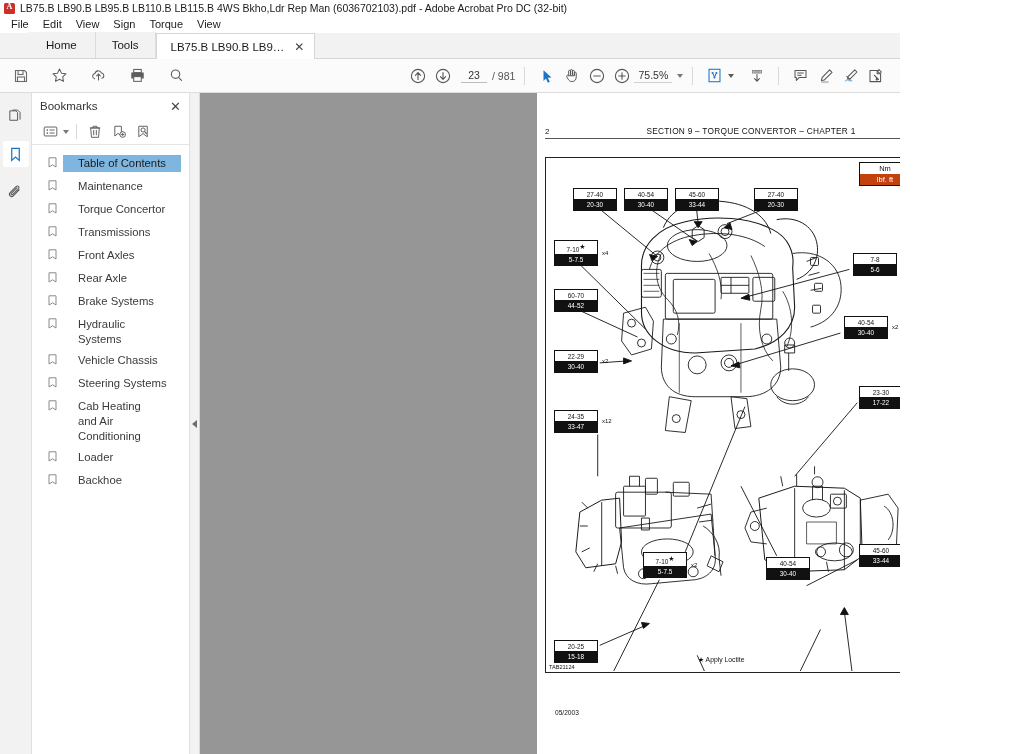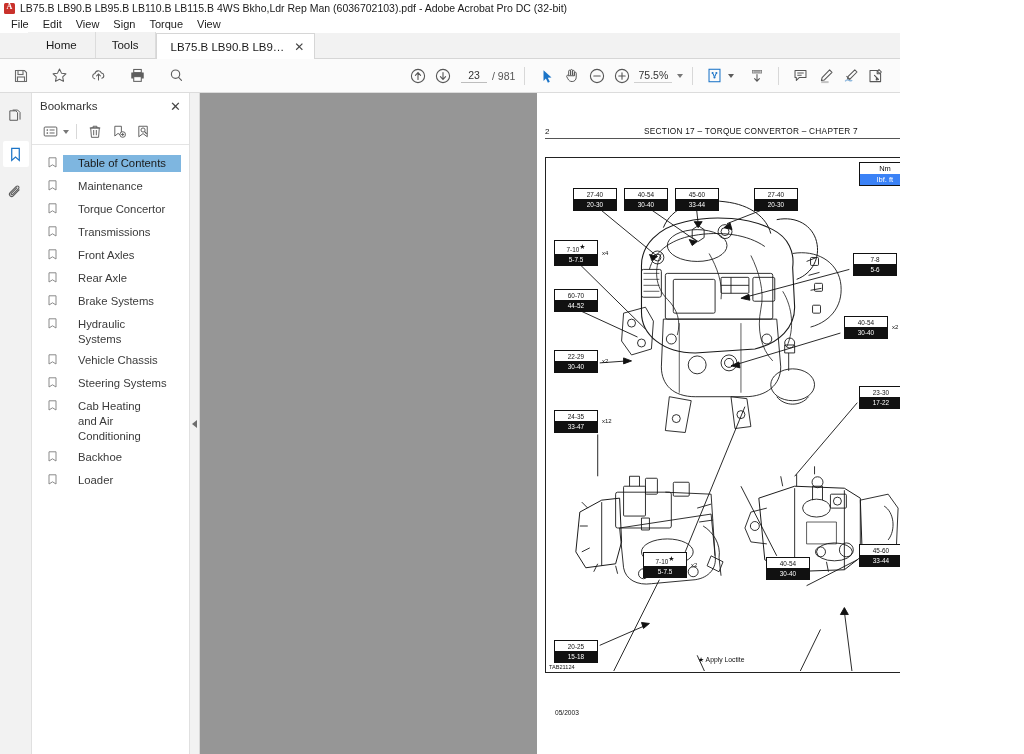--- a/index.html
+++ b/index.html
@@ -159,21 +159,21 @@
 
   .fig {
     position: absolute; left: 8px; top: 64px; width: 372px; height: 516px;
     border: 1.4px solid #222; background: #fff; overflow: hidden;
   }
   .unitbox {
     position: absolute; right: 5px; top: 4px; width: 52px; border: 1.1px solid #111;
     font-size: 7.5px; text-align: center; background: #fff; z-index: 6;
   }
   .unitbox .u1 { padding: 1px 0; color: #111; }
-  .unitbox .u2 { padding: 1px 0; background: #3b82f6; color: #fff; }
+  .unitbox .u2 { padding: 1px 0; background: #c2410c; color: #fff; }
 
   .cbox {
     position: absolute; width: 44px; border: 1px solid #111; background: #fff;
     font-size: 6.4px; text-align: center; z-index: 5; line-height: 1.45;
   }
   .cbox .nm { background: #fff; color: #111; padding: 0.5px 0; }
   .cbox .lb { background: #111; color: #fff; padding: 0.5px 0; }
   .cbox .mult {
     position: absolute; left: 47px; top: 50%; transform: translateY(-50%);
     font-size: 6px; color: #111; white-space: nowrap;
@@ -481,41 +481,41 @@
         <div class="bm-item" style="align-items:flex-start;">
           <span class="bm-ico"><svg width="9" height="11" viewBox="0 0 9 11" fill="none" stroke="#8a8a8a" stroke-width="1">
                 <path d="M1 .8h7v9.2L4.5 7.8 1 10z"></path>
               </svg></span>
           <span class="bmlabel" style="display:block;max-width:112px;">Cab Heating and Air Conditioning</span>
         </div>
         <div class="bm-item">
           <span class="bm-ico"><svg width="9" height="11" viewBox="0 0 9 11" fill="none" stroke="#8a8a8a" stroke-width="1">
                 <path d="M1 .8h7v9.2L4.5 7.8 1 10z"></path>
               </svg></span>
+          <span class="bmlabel">Loader</span>
+        </div>
+        <div class="bm-item">
+          <span class="bm-ico"><svg width="9" height="11" viewBox="0 0 9 11" fill="none" stroke="#8a8a8a" stroke-width="1">
+                <path d="M1 .8h7v9.2L4.5 7.8 1 10z"></path>
+              </svg></span>
           <span class="bmlabel">Backhoe</span>
-        </div>
-        <div class="bm-item">
-          <span class="bm-ico"><svg width="9" height="11" viewBox="0 0 9 11" fill="none" stroke="#8a8a8a" stroke-width="1">
-                <path d="M1 .8h7v9.2L4.5 7.8 1 10z"></path>
-              </svg></span>
-          <span class="bmlabel">Loader</span>
         </div>
       </div>
     </div>
 
     <div class="collapse-handle">
       <span class="tri"></span>
     </div>
 
     <div class="viewer">
       <div class="page">
 
         <div class="pg-head">
           <span class="pg-num-l">2</span>
-          <span class="pg-title">SECTION 17 – TORQUE CONVERTOR – CHAPTER 7</span>
+          <span class="pg-title">SECTION 9 – TORQUE CONVERTOR – CHAPTER 1</span>
         </div>
         <div class="pg-rule"></div>
 
         <div class="fig">
 
           <div class="unitbox">
             <div class="u1">Nm</div>
             <div class="u2">lbf. ft</div>
           </div>
 

